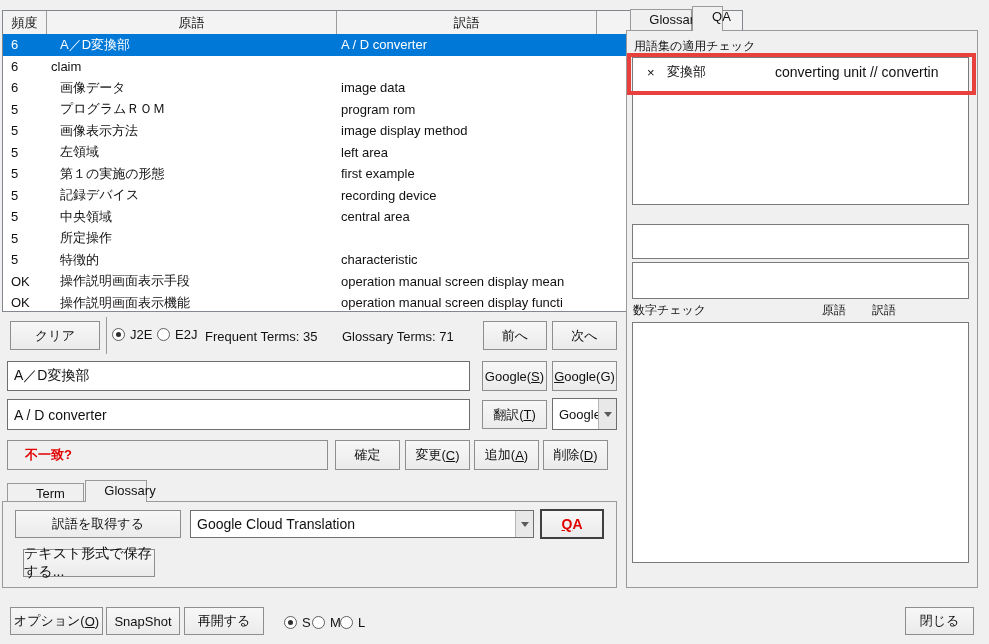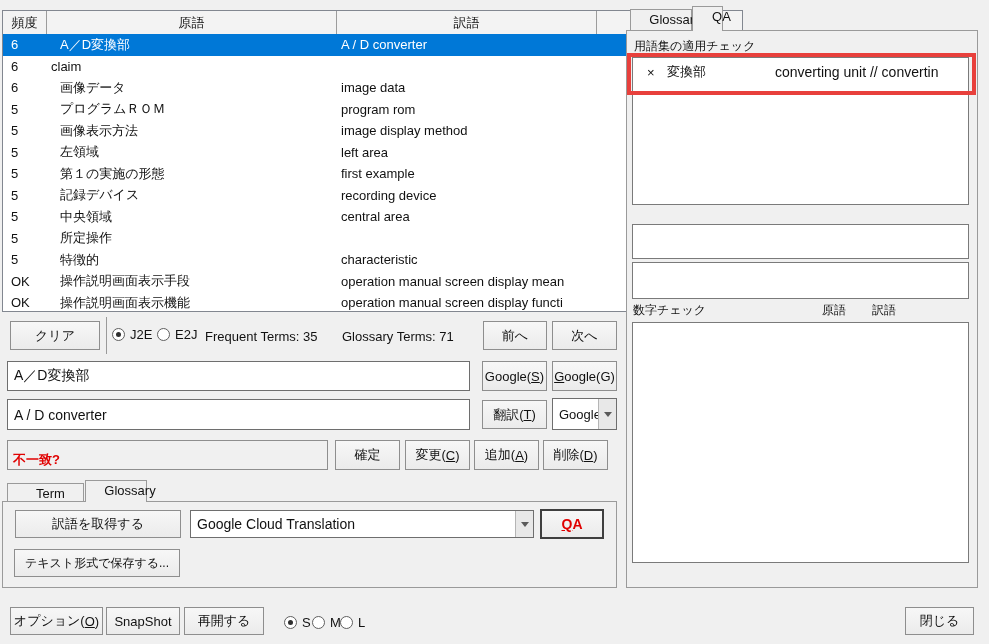--- a/index.html
+++ b/index.html
@@ -159,42 +159,42 @@
 
   <input class="textbox" style="left: 7px; top: 399px; width: 463px; height: 31px;" value="A / D converter">
   <div class="abs btn" style="left:482px;top:400px;width:65px;height:29px">翻訳(<u>T</u>)</div>
   <div class="abs combo" style="left:552px;top:398px;width:65px;height:32px">
     <span class="combo-text">Google</span>
     <span class="combo-btn">
         <span class="tri-down"></span>
       </span>
   </div>
 
-  <div class="abs" style="left:7px;top:440px;width:321px;height:30px;background:#f0f0f0;border:1px solid #8e8e8e;display:flex;align-items:flex-end;padding-left:5px">
+  <div class="abs" style="left:7px;top:440px;width:321px;height:30px;background:#f0f0f0;border:1px solid #8e8e8e;display:flex;align-items:center;padding-left:17px">
     <span class="red">不一致?</span>
   </div>
   <div class="abs btn" style="left:335px;top:440px;width:65px;height:30px">確定</div>
   <div class="abs btn" style="left:405px;top:440px;width:65px;height:30px">変更(<u>C</u>)</div>
   <div class="abs btn" style="left:474px;top:440px;width:65px;height:30px">追加(<u>A</u>)</div>
   <div class="abs btn" style="left:543px;top:440px;width:65px;height:30px">削除(<u>D</u>)</div>
 
   <div class="abs tab inactive" style="left:7px;top:483px;width:77px;height:19px;z-index:1">Term List</div>
   <div class="abs tab active" style="left:85px;top:480px;width:62px;height:22px">Glossary</div>
   <div class="abs tabpage" style="left:2px;top:501px;width:615px;height:87px;z-index:2"></div>
   <div class="abs" style="left:86px;top:499px;width:60px;height:3px;background:#f0f0f0;z-index:4"></div>
 
   <div class="abs btn" style="left:15px;top:510px;width:166px;height:28px;z-index:3">訳語を取得する</div>
   <div class="abs combo" style="left:190px;top:510px;width:344px;height:28px;z-index:3;font-size:14px">
     <span class="combo-text">Google Cloud Translation</span>
     <span class="combo-btn">
         <span class="tri-down"></span>
       </span>
   </div>
   <div class="abs btn default red" style="left:540px;top:509px;width:64px;height:30px;z-index:3;font-size:14px"><u>Q</u>A</div>
-  <div class="abs btn" style="left:14px;top:549px;width:166px;height:28px;z-index:3;font-size:12px">テキスト形式で保存する...</div>
+  <div class="abs btn" style="left:23px;top:549px;width:132px;height:28px;z-index:3;font-size:14px">テキスト形式で保存する...</div>
 
   <div class="abs btn" style="left:10px;top:607px;width:93px;height:28px">オプション(<u>O</u>)</div>
   <div class="abs btn" style="left:106px;top:607px;width:74px;height:28px">SnapShot</div>
   <div class="abs btn" style="left:184px;top:607px;width:80px;height:28px">再開する</div>
   <div class="abs" style="left:284px;top:614px">
     <span class="radio checked"></span><span class="radio-label">S</span>
   </div>
   <div class="abs" style="left:312px;top:614px">
     <span class="radio"></span><span class="radio-label">M</span>
   </div>

